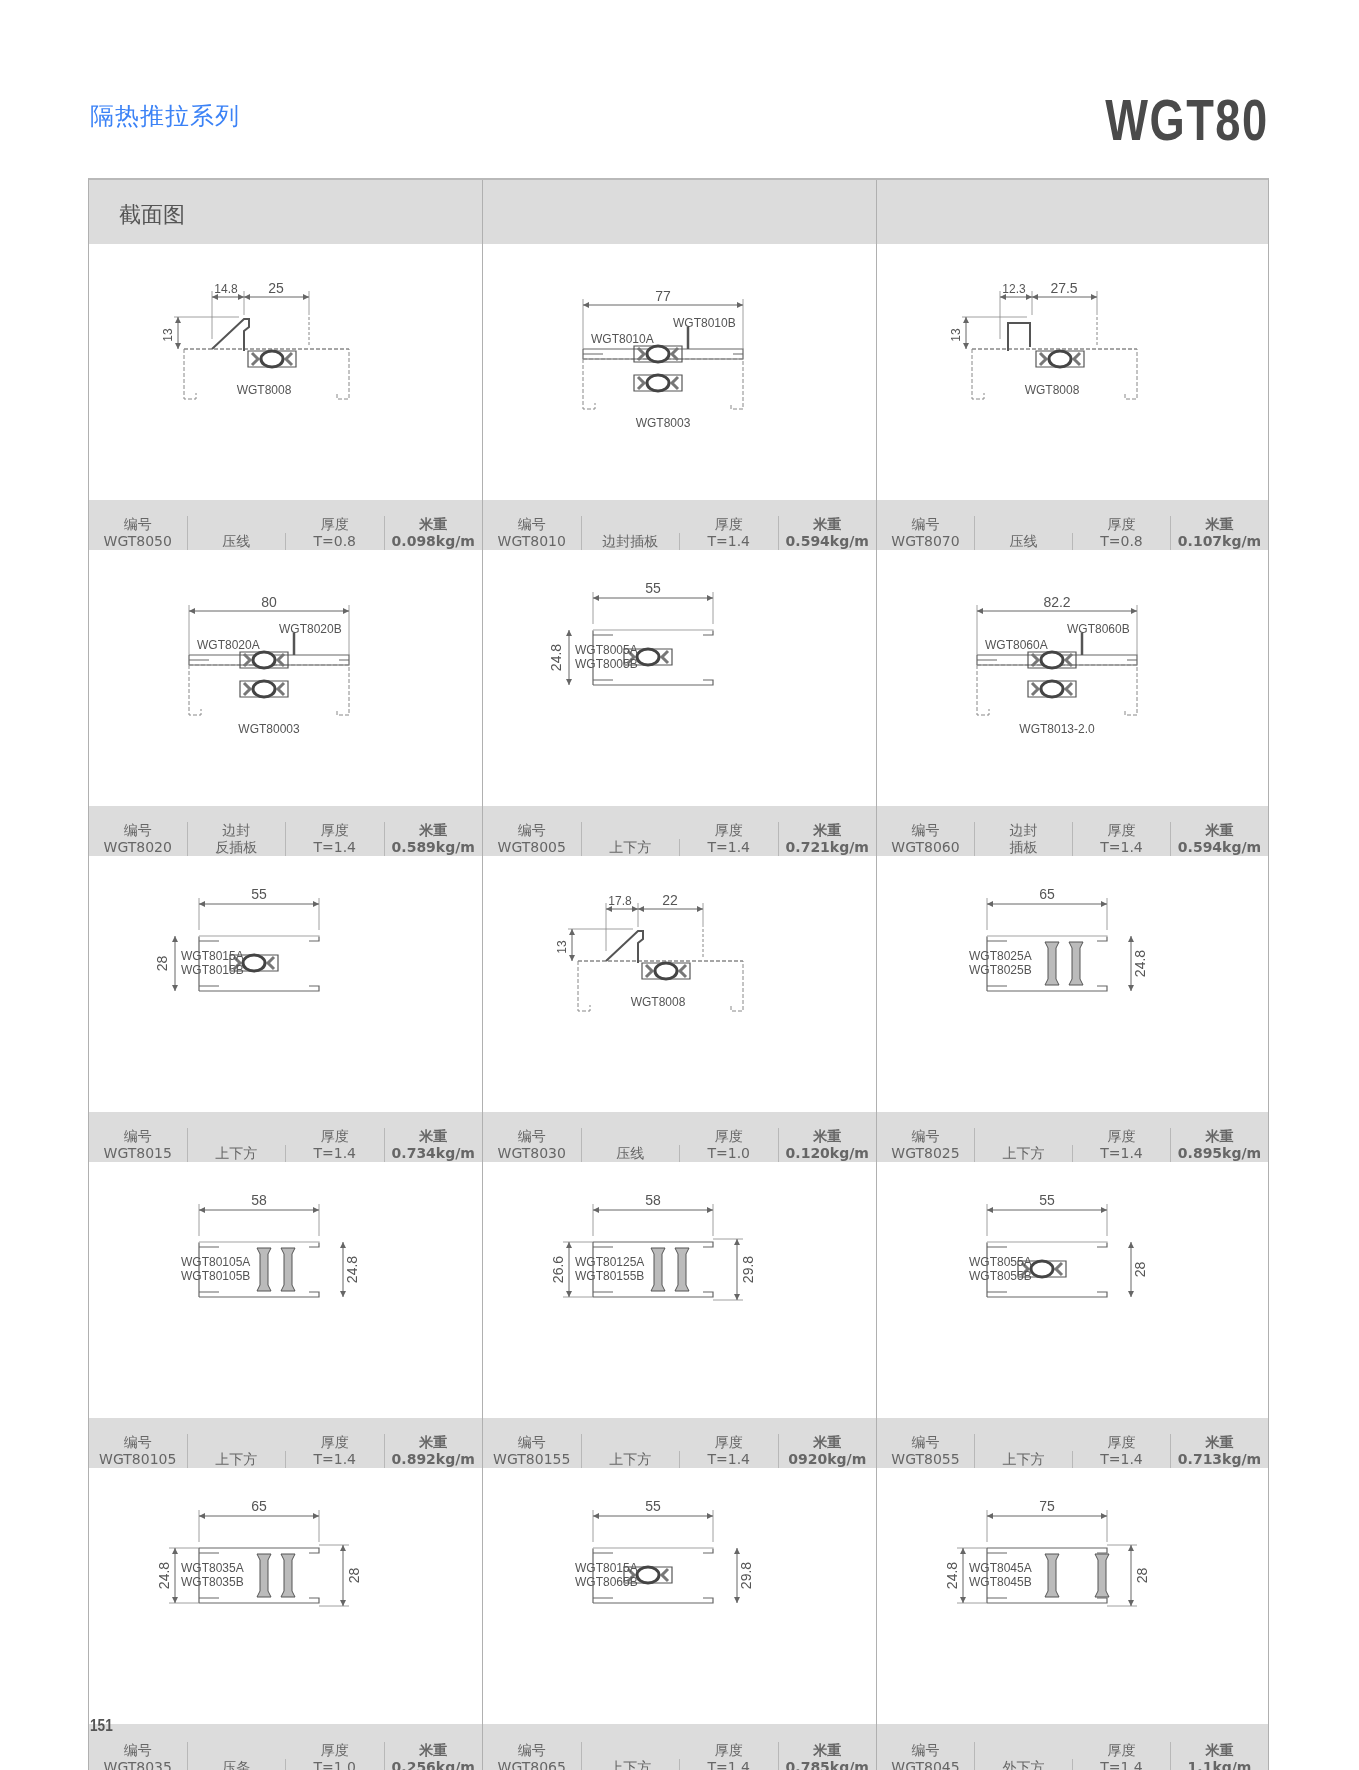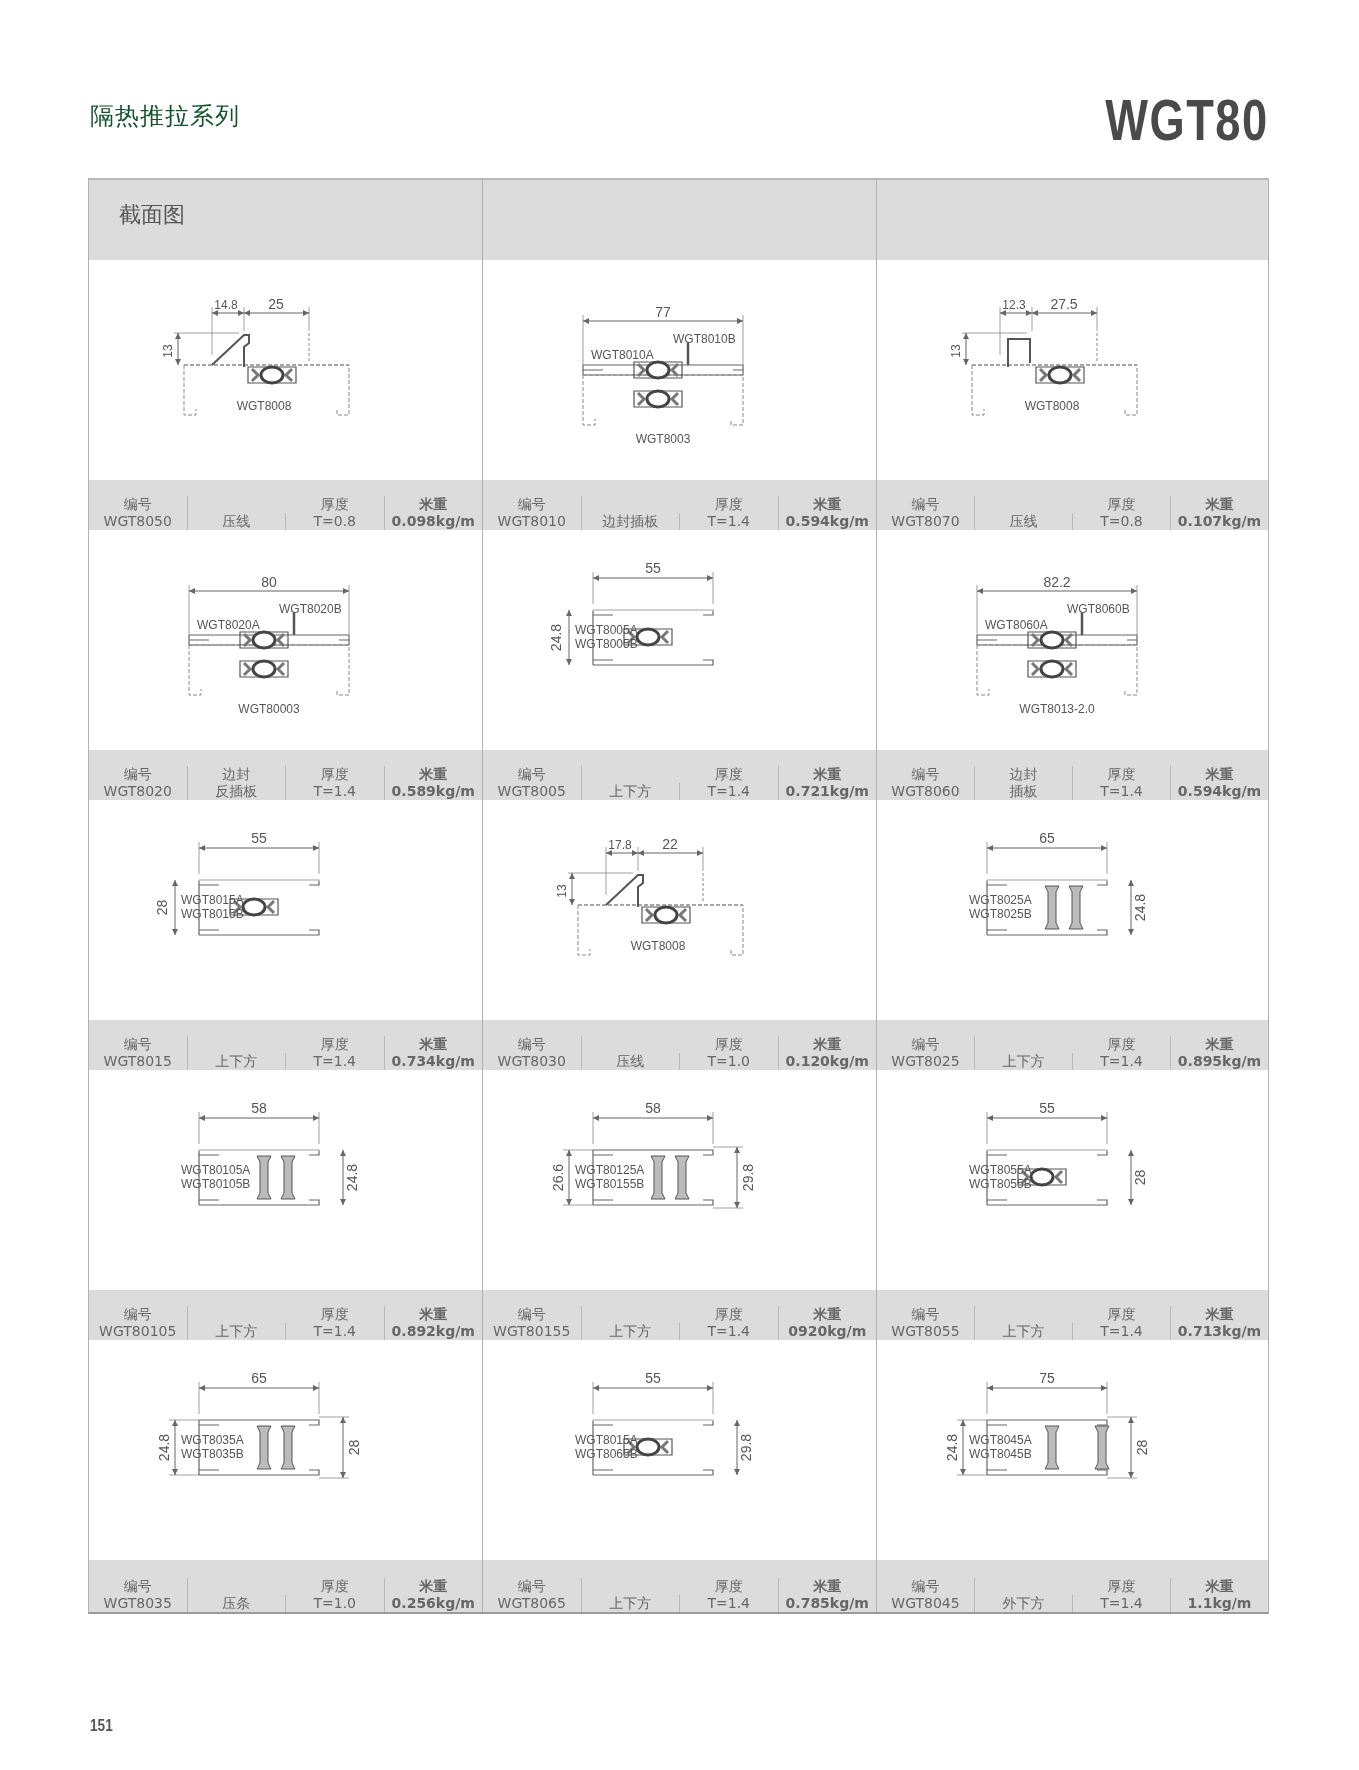--- a/index.html
+++ b/index.html
@@ -1,28 +1,28 @@
 <!DOCTYPE html>
 <html><head>
 <meta charset="utf-8">
 <style>
   * { box-sizing: border-box; margin: 0; padding: 0; }
   html, body { width: 1359px; height: 1770px; background: #ffffff; }
   body { position: relative; font-family: "DejaVu Sans", "Liberation Sans", sans-serif; color: #555; overflow: hidden; }
-  .series-title { position: absolute; left: 90px; top: 100px; font-size: 24px; color: #14532d; letter-spacing: 1px; }
+  .series-title { position: absolute; left: 90px; top: 100px; font-size: 24px; color: #3b82f6; letter-spacing: 1px; }
   .model-title { position: absolute; right: 90px; top: 86px; font-family: "Liberation Sans", sans-serif; font-weight: bold; font-size: 58px; color: #4a4a4a; transform: scaleX(0.78); transform-origin: right center; letter-spacing: 2px; }
   .catalog { position: absolute; left: 88px; top: 178px; width: 1181px; border-top: 2px solid #b9b9b9; border-bottom: 2px solid #9a9a9a; border-left: 1px solid #b0b0b0; border-right: 1px solid #b0b0b0; }
-  .hdr { display: flex; height: 80px; background: #dcdcdc; }
+  .hdr { display: flex; height: 64px; background: #dcdcdc; }
   .hdr > div { flex: 0 0 auto; border-right: 1px solid #b0b0b0; }
   .hdr > div:last-child { border-right: none; }
   .hdr .h1 { width: 394px; font-size: 22px; color: #555; padding: 20px 0 0 30px; }
   .hdr .h2 { width: 394px; }
   .hdr .h3 { flex: 1; }
   .row { display: flex; }
-  .cell { width: 394px; border-right: 1px solid #b0b0b0; display: flex; flex-direction: column; }
+  .cell { width: 394px; border-right: 1px solid #b0b0b0; display: flex; flex-direction: column; gap: 36px; }
   .cell:last-child { flex: 1; border-right: none; }
   .drawing { height: 220px; position: relative; background: #fff; }
   .drawing svg { position: absolute; left: 0; top: 0; }
   .spec { height: 50px; background: #dcdcdc; display: flex; align-items: flex-end; }
   .spec > div { flex: 1; border-right: 1px solid #b8b8b8; display: flex; flex-direction: column; justify-content: center; align-items: center; font-size: 14px; color: #666; line-height: 17px; text-align: center; }
   .spec > div:last-child { border-right: none; font-weight: bold; }
   .row:last-child .spec { height: 52px; }
   .page-num { position: absolute; left: 90px; top: 1717px; font-family: "Liberation Sans", sans-serif; font-weight: bold; font-size: 16px; color: #555; transform: scaleX(0.85); transform-origin: left; }
   .dl { font-family: "Liberation Sans", sans-serif; font-size: 12px; fill: #555; }
   .dn { font-family: "Liberation Sans", sans-serif; font-size: 14px; fill: #555; }

